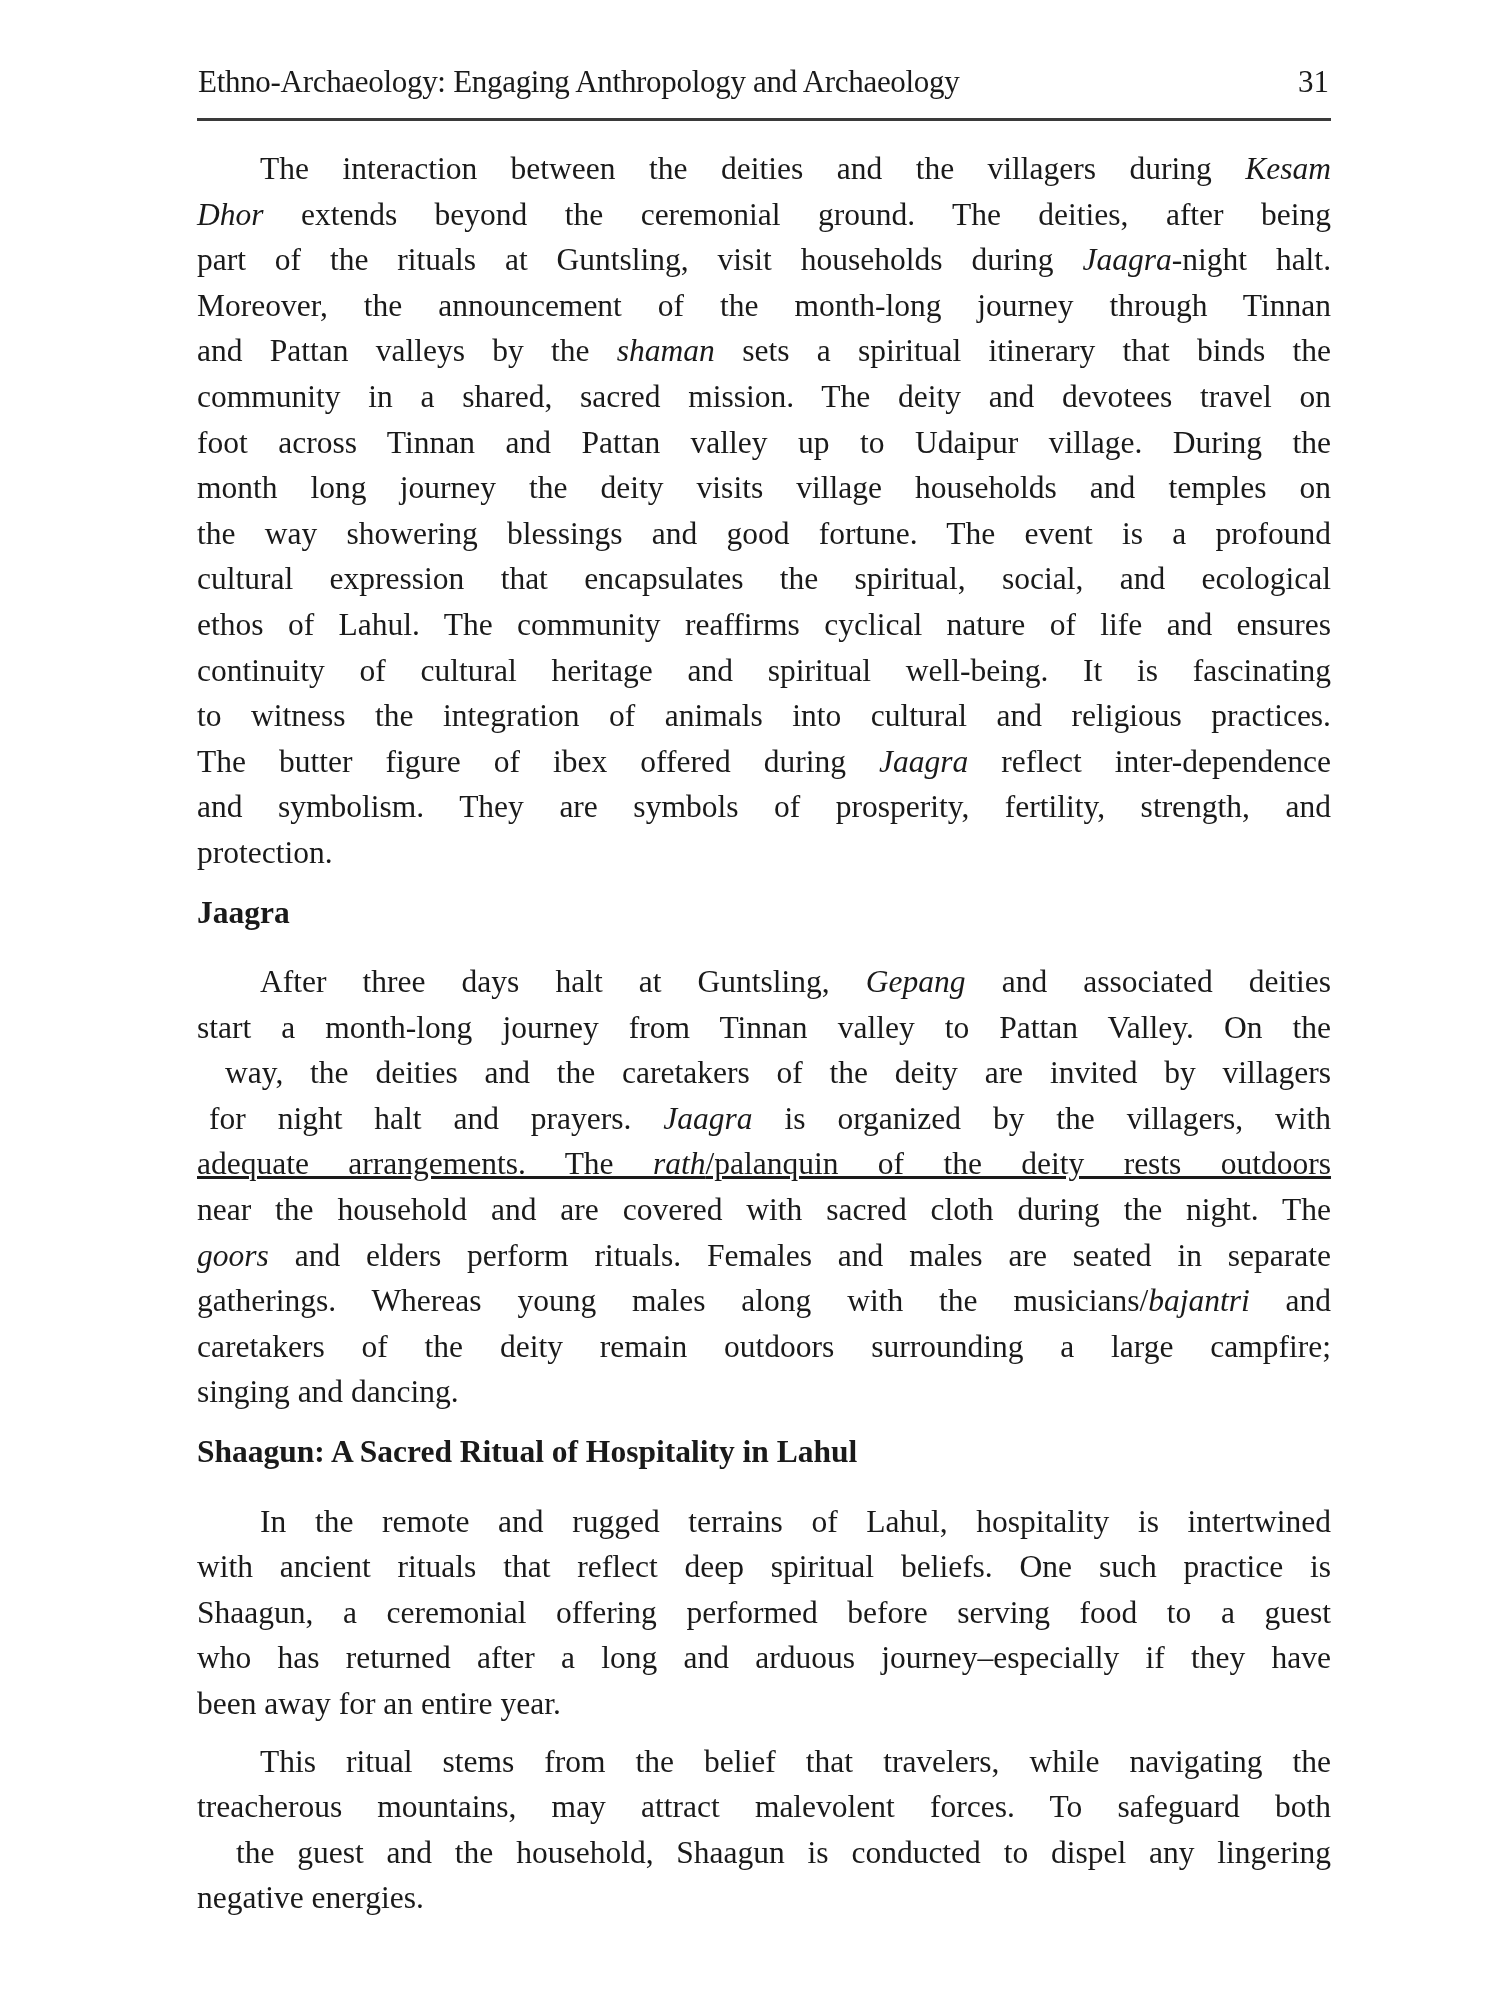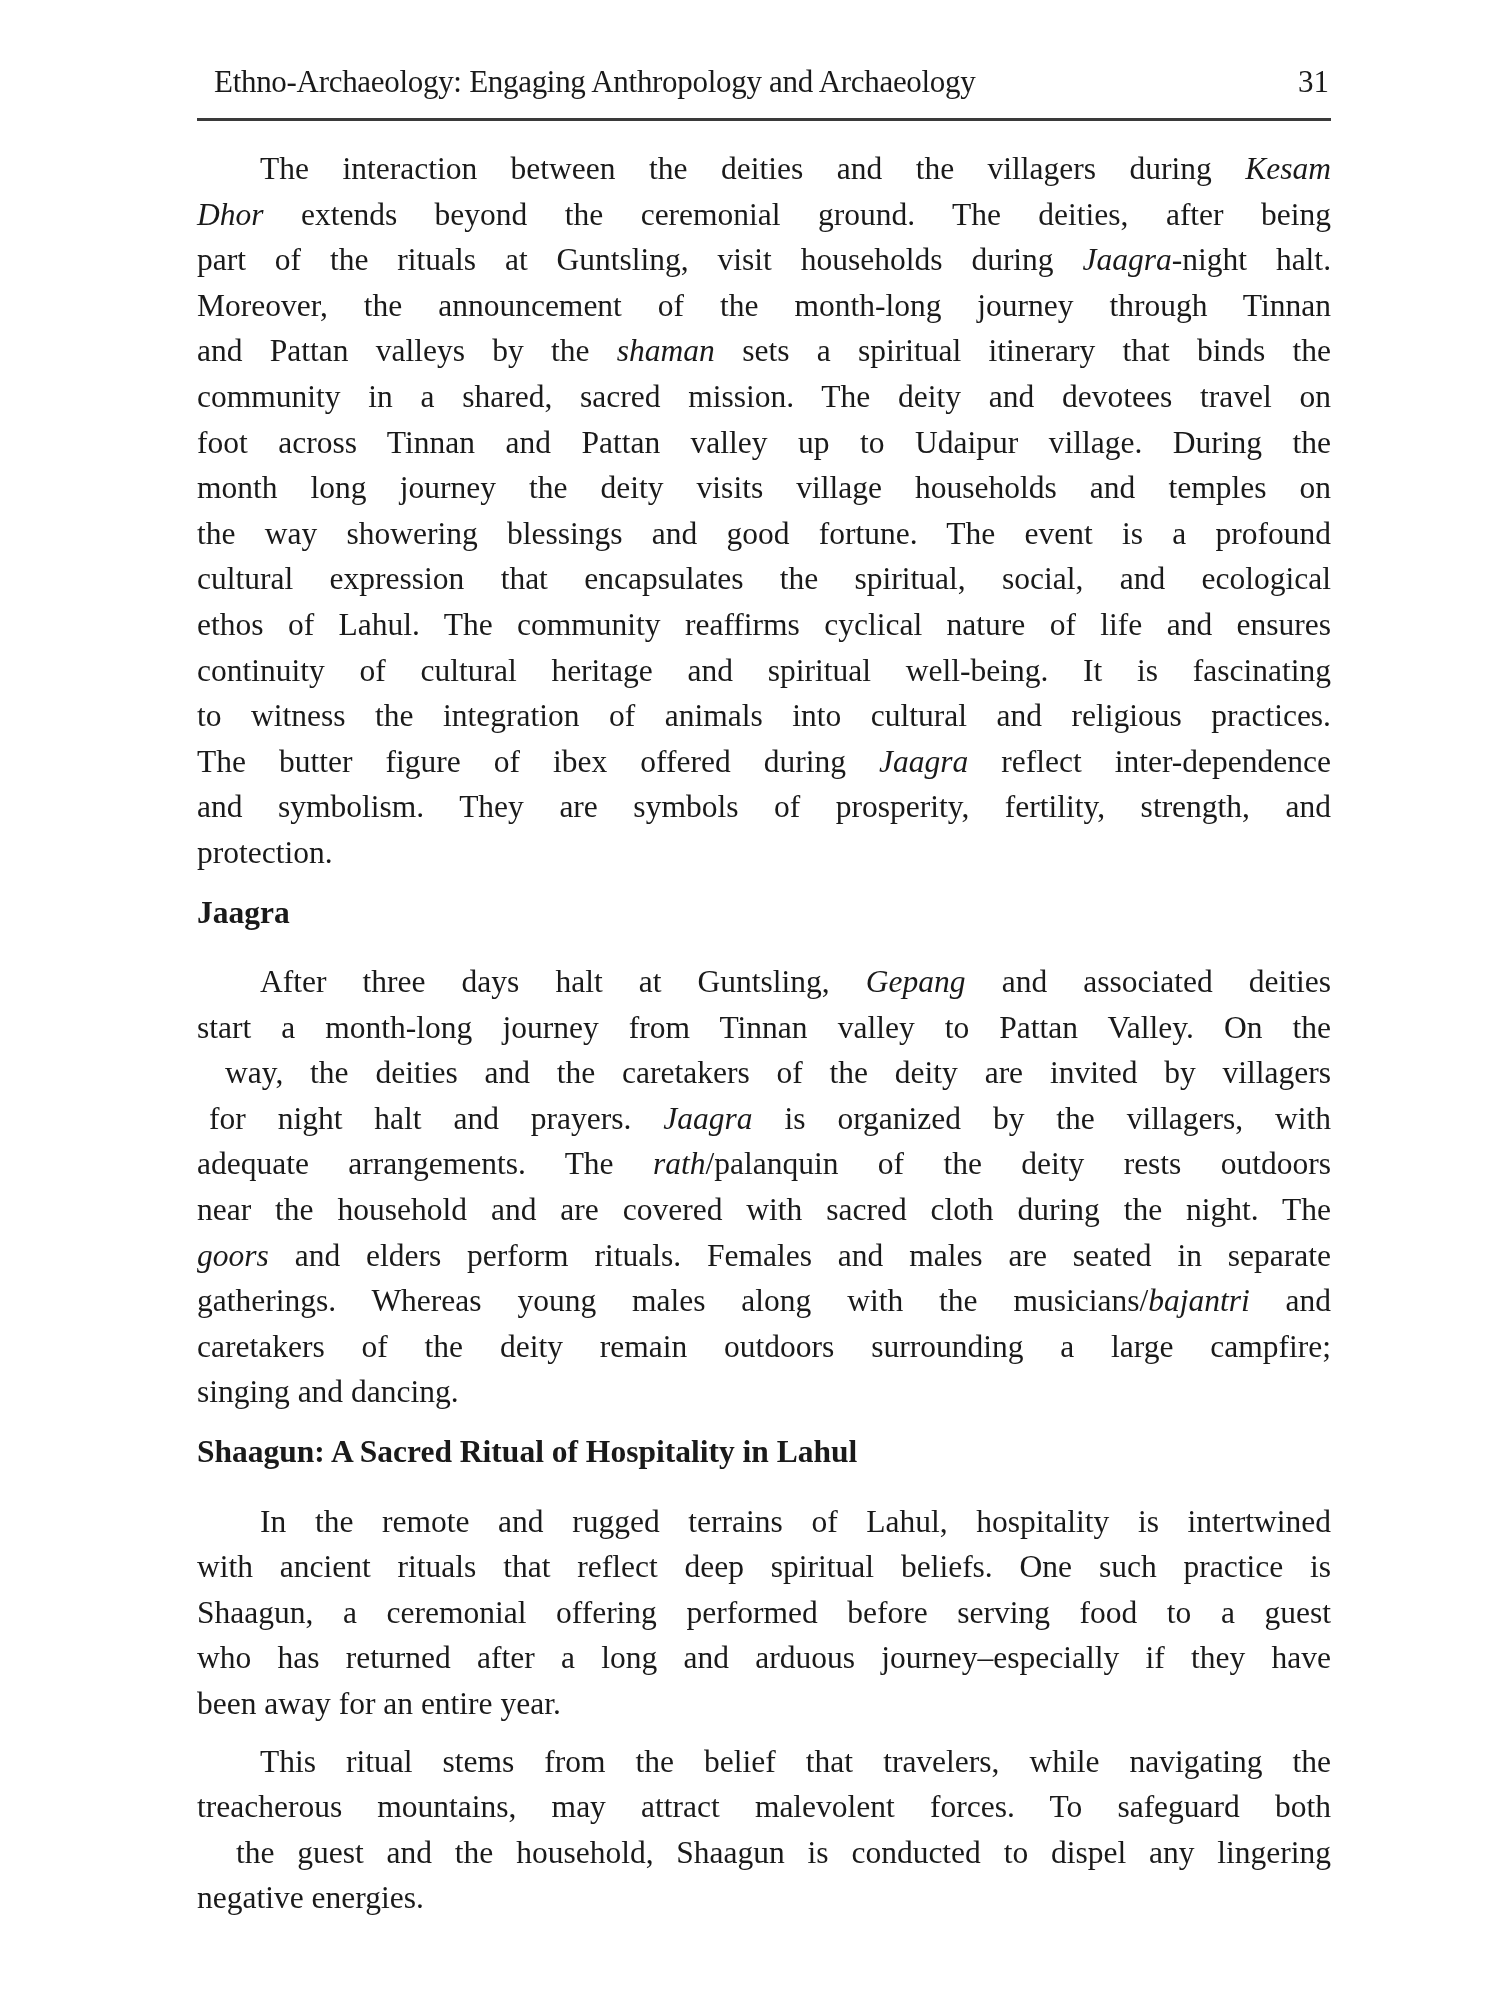--- a/index.html
+++ b/index.html
@@ -1,21 +1,21 @@
 <!DOCTYPE html>
 <html><head>
 <meta charset="utf-8">
 <style>
   html, body { margin: 0; padding: 0; background: #ffffff; }
   body { width: 1500px; height: 2000px; position: relative; overflow: hidden;
          font-family: "Liberation Serif", "DejaVu Serif", serif; color: #1a1a1a; }
   .page { position: absolute; left: 197px; top: 0; width: 1134px; }
   .running-head { position: absolute; top: 60px; left: 0; width: 1134px; height: 44px;
                   font-size: 31px; line-height: 44px; }
-  .running-head .title { position: absolute; left: 17px; top: 0; letter-spacing: -0.3px; text-align: center; }
+  .running-head .title { position: absolute; left: 1px; top: 0; letter-spacing: -0.3px; text-align: center; }
   .running-head .pageno { position: absolute; right: 2px; top: 0; }
   .rule { position: absolute; top: 118px; left: 0; width: 1134px; height: 3px; background: #3a3a3a; }
   .body { position: absolute; top: 146px; left: 0; width: 1134px; }
   .line { display: block; font-size: 31.5px; height: 45.6px; line-height: 45.6px;
           text-align: justify; text-align-last: justify; white-space: nowrap; overflow: visible; }
   .line.last { text-align-last: left; }
   .line.indent { padding-left: 63px; }
   .line span { white-space: pre; }
   .heading { display: block; font-weight: bold; font-size: 31.5px; height: 45.6px; line-height: 45.6px; }
   .gap-s { height: 12px; }
@@ -52,21 +52,21 @@
       </div>
       <div class="gap-m"></div>
       <div class="heading">Jaagra</div>
       <div class="gap-s"></div>
       <div class="gap-s"></div>
       <div>
         <div class="line indent" style="white-space: normal;"><span style="white-space: normal;">After three days halt at Guntsling, </span><span class="it" style="white-space: normal;">Gepang</span><span style="white-space: normal;"> and associated deities</span></div>
         <div class="line" style="white-space: normal;"><span style="white-space: normal;">start a month-long journey from Tinnan valley to Pattan Valley. On the</span></div>
         <div class="line" style="white-space: normal; margin-left: 28px;"><span style="white-space: normal;">way, the deities and the caretakers of the deity are invited by villagers</span></div>
         <div class="line" style="white-space: normal;"><span style="white-space: normal; margin-left: 12px;">for night halt and prayers. </span><span class="it" style="white-space: normal;">Jaagra</span><span style="white-space: normal;"> is organized by the villagers, with</span></div>
-        <div class="line" style="white-space: normal;"><span style="white-space: normal;">adequate arrangements. The </span><span class="it" style="white-space: normal;">rath</span><span style="white-space: normal;">/palanquin of the deity rests outdoors</span></div>
+        <div class="line" style="white-space: normal; text-decoration: underline;"><span style="white-space: normal;">adequate arrangements. The </span><span class="it" style="white-space: normal;">rath</span><span style="white-space: normal;">/palanquin of the deity rests outdoors</span></div>
         <div class="line" style="white-space: normal;"><span style="white-space: normal;">near the household and are covered with sacred cloth during the night. The</span></div>
         <div class="line" style="white-space: normal;"><span class="it" style="white-space: normal;">goors</span><span style="white-space: normal;"> and elders perform rituals. Females and males are seated in separate</span></div>
         <div class="line" style="white-space: normal;"><span style="white-space: normal;">gatherings. Whereas young males along with the musicians/</span><span class="it" style="white-space: normal;">bajantri</span><span style="white-space: normal;"> and</span></div>
         <div class="line" style="white-space: normal;"><span style="white-space: normal;">caretakers of the deity remain outdoors surrounding a large campfire;</span></div>
         <div class="line last" style="white-space: normal;"><span style="white-space: normal;">singing and dancing.</span></div>
       </div>
       <div class="gap-m"></div>
       <div class="heading">Shaagun: A Sacred Ritual of Hospitality in Lahul</div>
       <div class="gap-s"></div>
       <div class="gap-s"></div>

